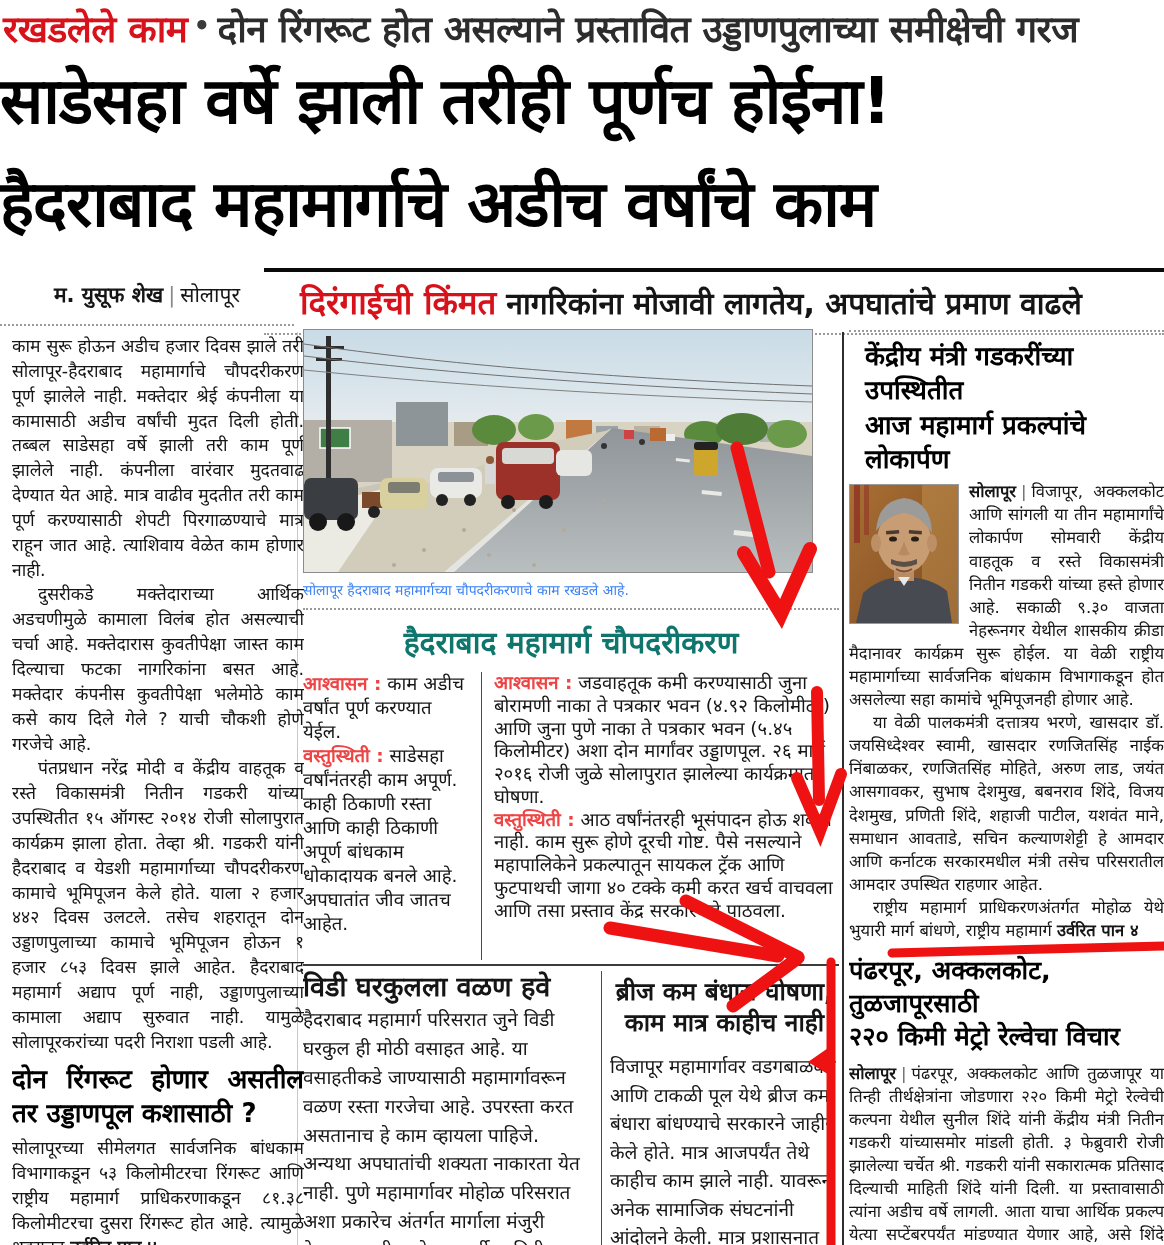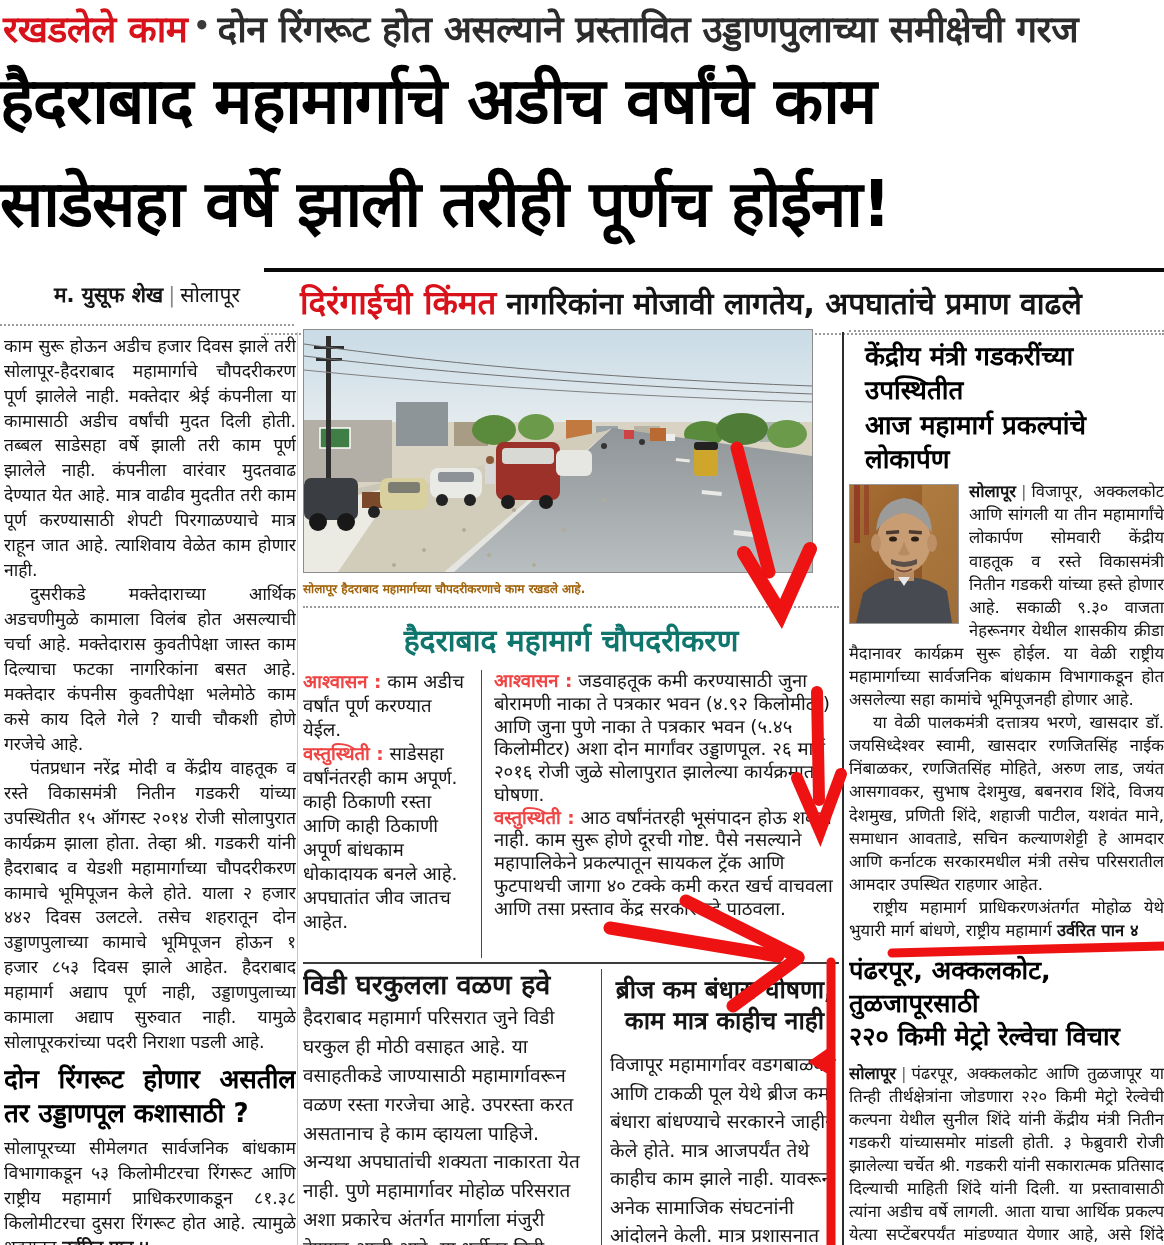--- a/index.html
+++ b/index.html
@@ -20,30 +20,30 @@
           padding-bottom:16px;border-bottom:2px dotted #9a9a9a;white-space:nowrap;}
   .byline .author{font-weight:bold;}
   .byline .sep{color:#8a8a8a;padding:0 5px;}
   .strap{position:absolute;left:264px;top:268px;width:900px;border-top:4px solid #0a0a0a;
          padding:7px 0 9px 36px;border-bottom:2px dotted #9a9a9a;font-weight:bold;
          font-size:30px;white-space:nowrap;box-sizing:border-box;}
   .strap .hl{color:#d8121a;font-size:33px;padding-right:10px;}
   
   .vdiv1{position:absolute;left:297px;top:332px;height:913px;border-left:1px solid #c8c8c8;}
   .vdiv2{position:absolute;left:842px;top:332px;height:913px;border-left:2px solid #2d2d2d;}
-  .col-left{position:absolute;left:4px;top:334px;width:292px;height:911px;overflow:hidden;
+  .col-left{position:absolute;left:12px;top:334px;width:292px;height:911px;overflow:hidden;
             font-size:17.5px;line-height:1.42;text-align:justify;}
   .col-left p{margin:0;}
   .col-left p.indent{text-indent:26px;}
   .subhead-left{font-size:26px;line-height:1.3;font-weight:bold;color:#000;margin:9px 0 5px;}
   b.cont{white-space:nowrap;}
   
   .col-mid{position:absolute;left:303px;top:329px;width:536px;}
   .photo{width:508px;height:242px;border:1px solid #8c8c8c;display:block;}
-  .caption{font-size:12px;font-weight:bold;color:#a16207;padding:7px 0 9px;
+  .caption{font-size:14px;font-weight:normal;color:#3b82f6;padding:7px 0 9px;
            border-bottom:2px dotted #9a9a9a;}
   .section-head{text-align:center;font-size:30px;font-weight:bold;padding:11px 0 10px;color:#0f766e;}
   .comparison{display:flex;height:288px;overflow:hidden;}
   .comp-col1{width:170px;font-size:18.5px;line-height:1.3;padding-right:8px;}
   .comp-div{border-left:1px solid #4a4a4a;}
   .comp-col2{flex:1;font-size:18.5px;line-height:1.23;padding-left:12px;}
   .comparison p{margin:0;text-align:left;}
   .lbl{color:#ef4444;font-weight:bold;}
   .mid-hr{border-top:2px solid #3c3c3c;margin:4px 0 0;}
   .bottom-articles{display:flex;height:293px;overflow:hidden;padding-top:5px;}
@@ -71,22 +71,22 @@
 </head>
 <body>
 
 <div class="page">
 
   <div class="kicker">
     <span class="hl">रखडलेले काम</span><span class="bullet">•</span><span class="rest">दोन रिंगरूट होत असल्याने प्रस्तावित उड्डाणपुलाच्या समीक्षेची गरज</span>
   </div>
 
   <div class="headline">
+    <div class="hline">साडेसहा वर्षे झाली तरीही पूर्णच होईना!</div>
     <div class="hline">हैदराबाद महामार्गाचे अडीच वर्षांचे काम</div>
-    <div class="hline">साडेसहा वर्षे झाली तरीही पूर्णच होईना!</div>
   </div>
 
   <div class="byline">
     <span class="author">म. युसूफ शेख</span><span class="sep">|</span><span>सोलापूर</span>
   </div>
 
   <div class="strap">
     <span class="hl">दिरंगाईची किंमत</span><span>नागरिकांना मोजावी लागतेय, अपघातांचे प्रमाण वाढले</span>
   </div>
 

